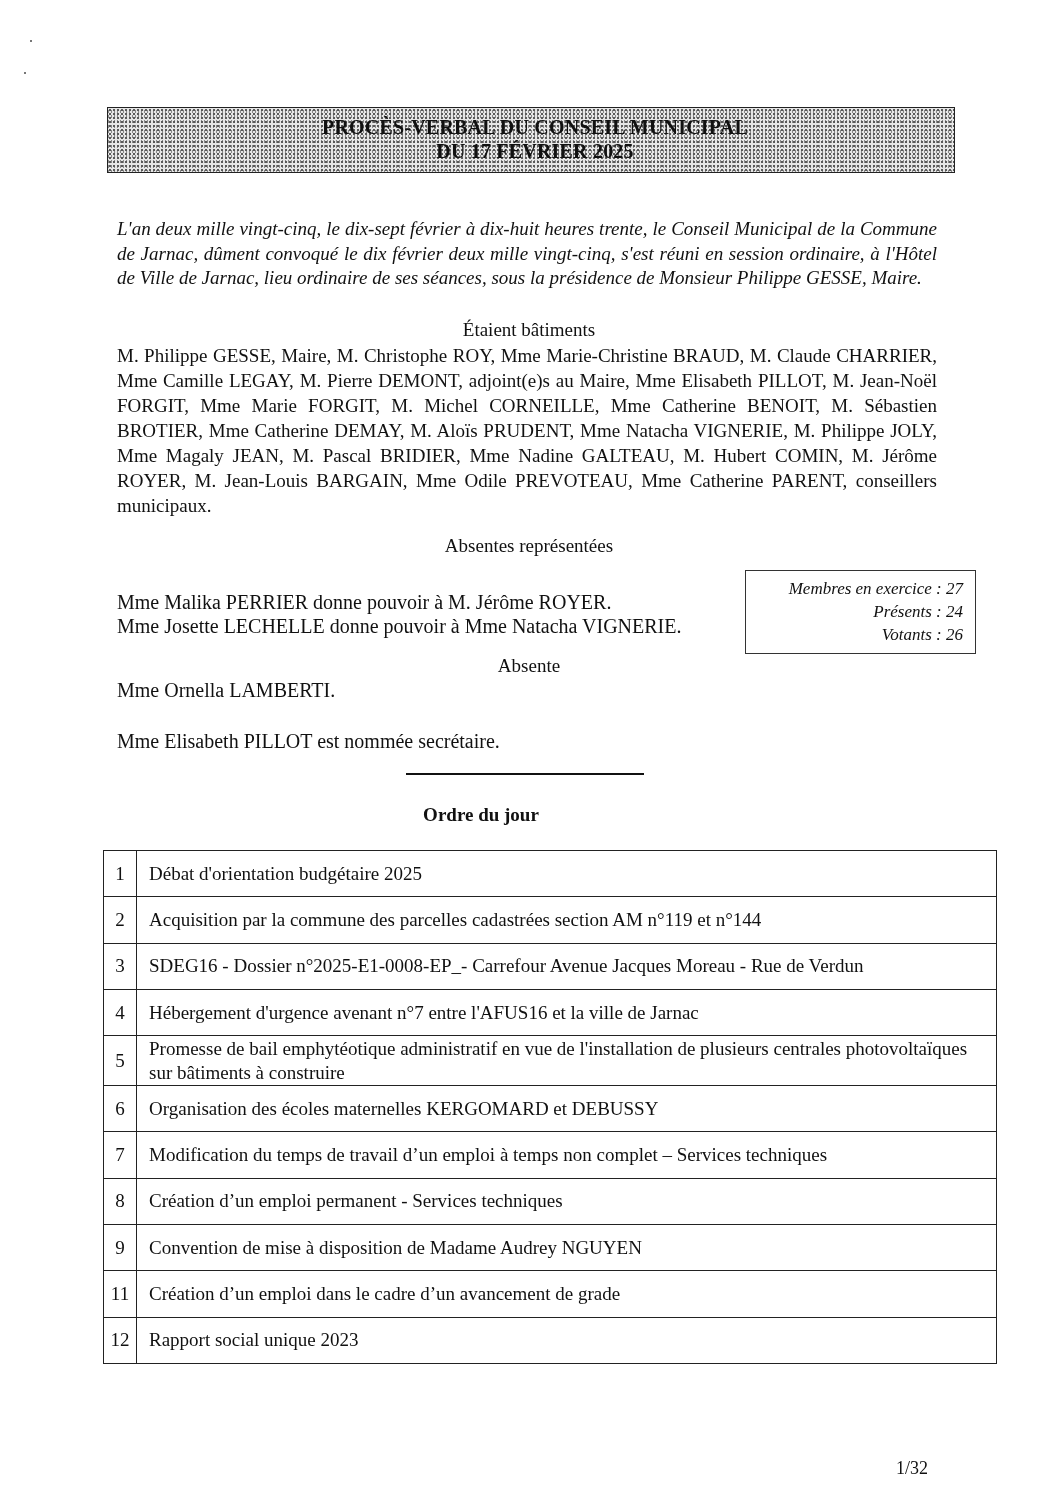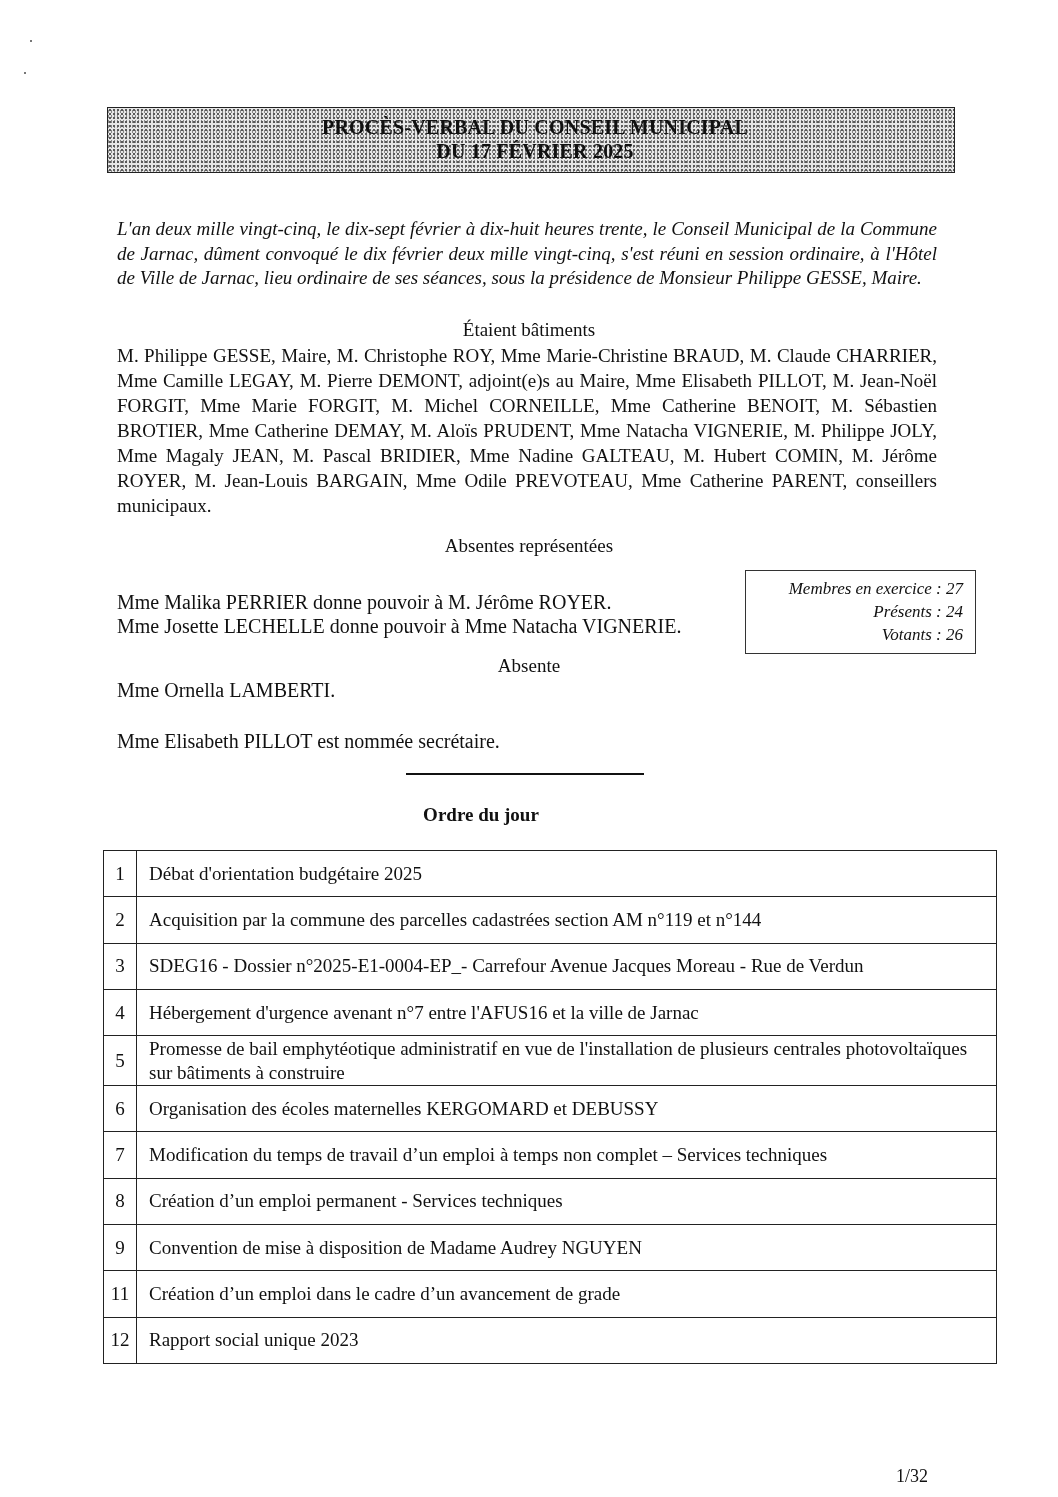--- a/index.html
+++ b/index.html
@@ -42,21 +42,21 @@
 
   table.agenda { position: absolute; left: 103px; top: 850px; width: 894px;
     border-collapse: collapse; font-size: 19px; }
   table.agenda td { border: 1px solid #222; padding: 0 12px; vertical-align: middle; }
   table.agenda td.num { width: 24px; text-align: center; padding: 0 4px; }
   table.agenda tr { height: 46.3px; }
   table.agenda tr.tall { height: 50px; }
   table.agenda td.txt { line-height: 24px; }
   table.agenda tr.thick td { border-top: 2px solid #111; }
 
-  .page-number { position: absolute; left: 896px; top: 1458px; font-size: 18px; margin-top: 8px; }
+  .page-number { position: absolute; left: 896px; top: 1458px; font-size: 18px; }
   .stray { position: absolute; width: 2px; height: 2px; background: #777; }
 </style>
 </head>
 <body>
 
 <div class="page">
 
   <div class="stray" style="left:30px;top:40px;"></div>
   <div class="stray" style="left:24px;top:72px;"></div>
 
@@ -94,21 +94,21 @@
       <tr>
         <td class="num">1</td>
         <td class="txt">Débat d'orientation budgétaire 2025</td>
       </tr>
       <tr>
         <td class="num">2</td>
         <td class="txt">Acquisition par la commune des parcelles cadastrées section AM n°119 et n°144</td>
       </tr>
       <tr>
         <td class="num">3</td>
-        <td class="txt">SDEG16 - Dossier n°2025-E1-0004-EP_- Carrefour Avenue Jacques Moreau - Rue de Verdun</td>
+        <td class="txt">SDEG16 - Dossier n°2025-E1-0008-EP_- Carrefour Avenue Jacques Moreau - Rue de Verdun</td>
       </tr>
       <tr>
         <td class="num">4</td>
         <td class="txt">Hébergement d'urgence avenant n°7 entre l'AFUS16 et la ville de Jarnac</td>
       </tr>
       <tr class="tall">
         <td class="num">5</td>
         <td class="txt">Promesse de bail emphytéotique administratif en vue de l'installation de plusieurs centrales photovoltaïques sur bâtiments à construire</td>
       </tr>
       <tr>

